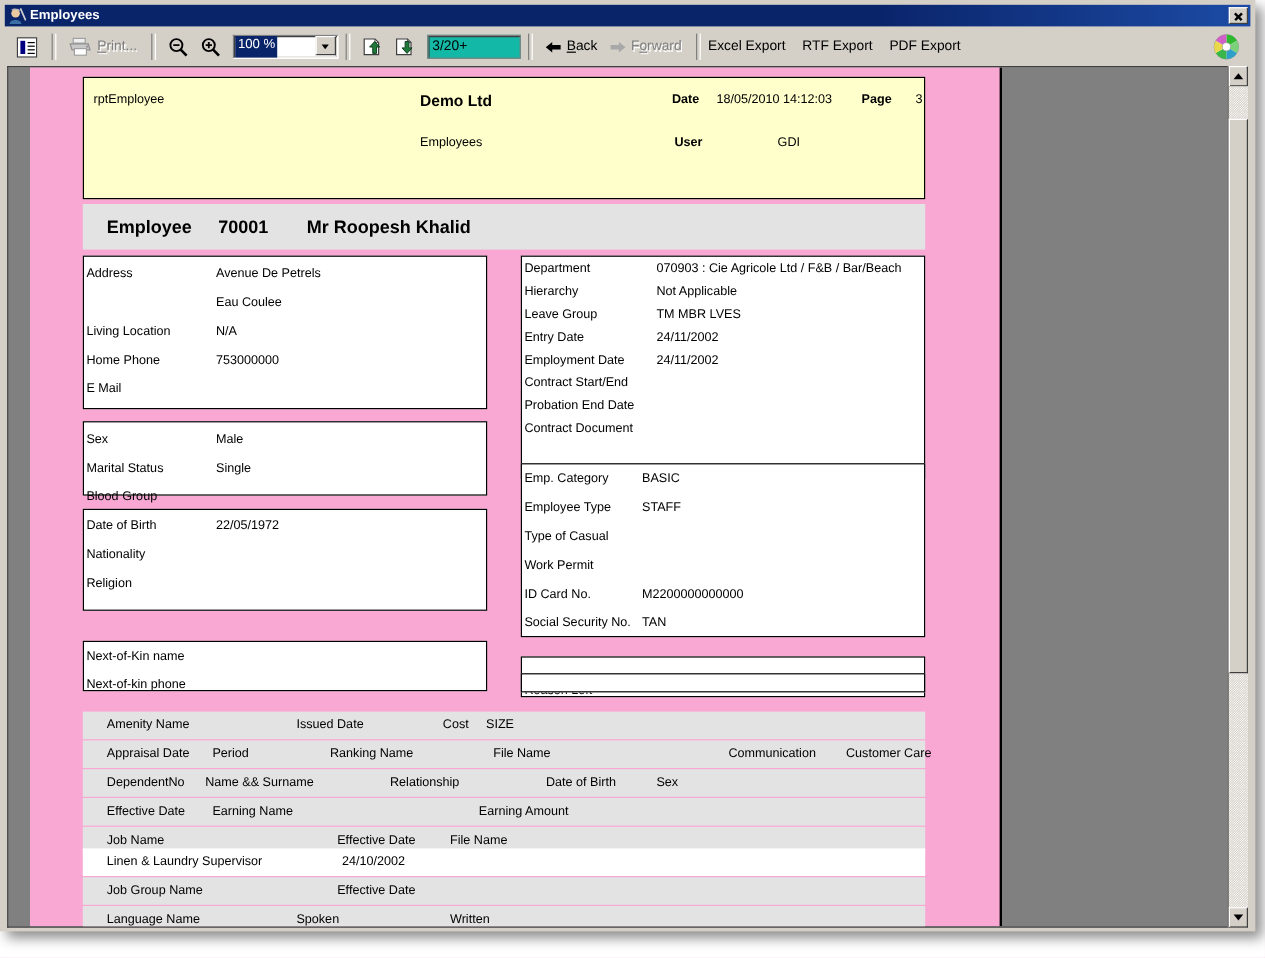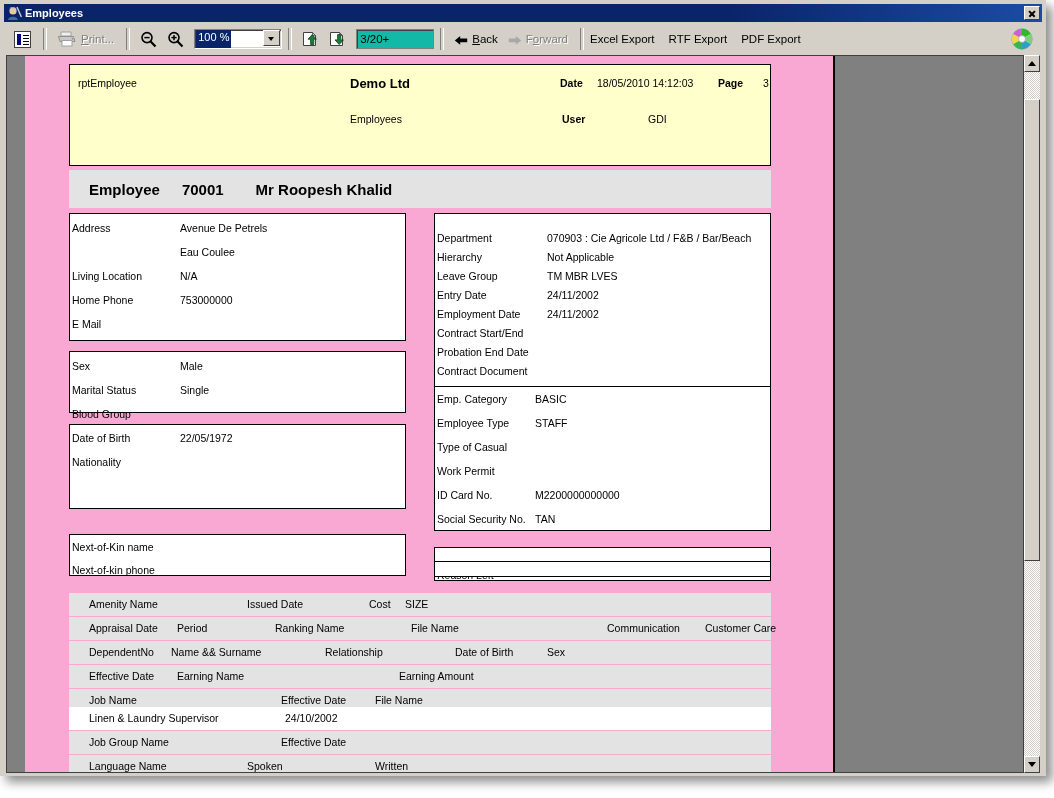--- a/index.html
+++ b/index.html
@@ -626,33 +626,37 @@
             </div>
           <div class="fbox" id="box-birth" style="left: 44px; top: 368px; width: 337px; height: 85px; padding-top: 3px;">
               <div class="frow" style="height: 24px;">
                 <span class="lbl">Date of Birth</span>
                 <span class="val" style="left: 110px;">22/05/1972</span>
               </div>
               <div class="frow" style="height: 24px;">
                 <span class="lbl">Nationality</span>
                 <span class="val" style="left: 110px;"></span>
               </div>
+              <div class="frow" style="height: 24px;">
+                <span class="lbl">Religion</span>
+                <span class="val" style="left: 110px;"></span>
+              </div>
             </div>
           <div class="fbox" id="box-kin" style="left: 44px; top: 478px; width: 337px; height: 42px; padding-top: 2px;">
               <div class="frow" style="height: 23px;">
                 <span class="lbl">Next-of-Kin name</span>
                 <span class="val" style="left: 110px;"></span>
               </div>
               <div class="frow" style="height: 23px;">
                 <span class="lbl">Next-of-kin phone</span>
                 <span class="val" style="left: 110px;"></span>
               </div>
             </div>
 
-          <div class="fbox" id="box-department" style="left: 409px; top: 157px; width: 337px; height: 186px; padding-top: 14px;">
+          <div class="fbox" id="box-department" style="left: 409px; top: 157px; width: 337px; height: 186px; padding-top: 0;">
               <div class="frow" style="height: 19px;">
                 <span class="lbl">Department</span>
                 <span class="val" style="left: 112px;">070903 : Cie Agricole Ltd / F&amp;B / Bar/Beach</span>
               </div>
               <div class="frow" style="height: 19px;">
                 <span class="lbl">Hierarchy</span>
                 <span class="val" style="left: 112px;">Not Applicable</span>
               </div>
               <div class="frow" style="height: 19px;">
                 <span class="lbl">Leave Group</span>

